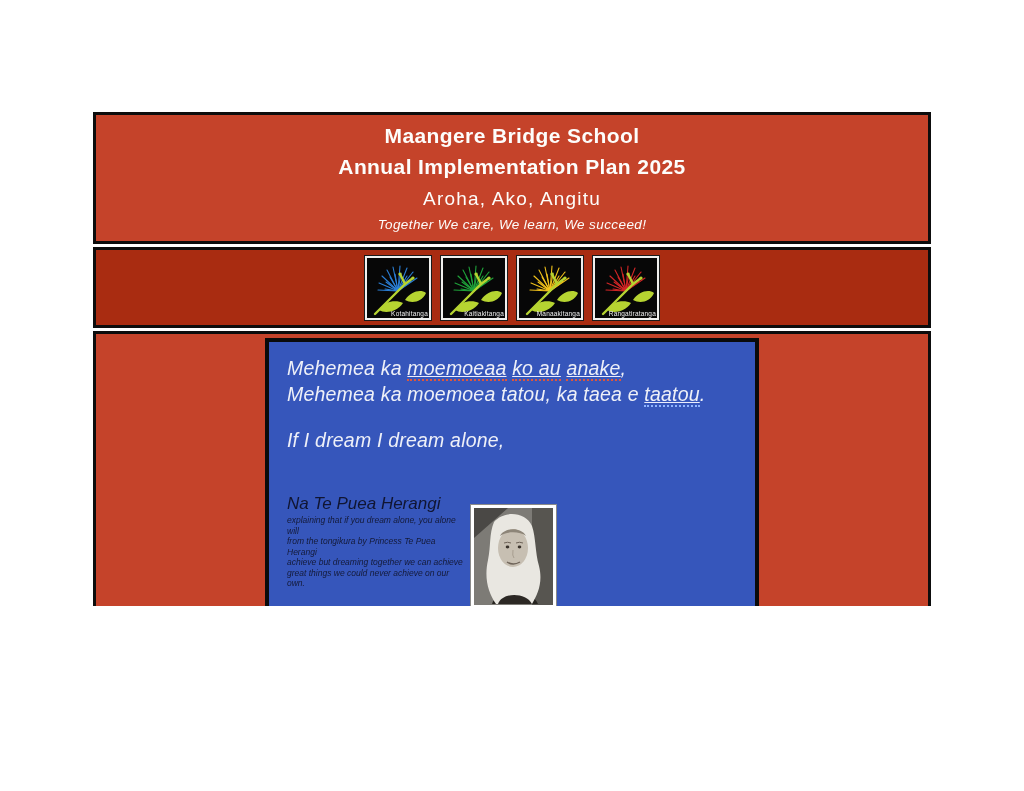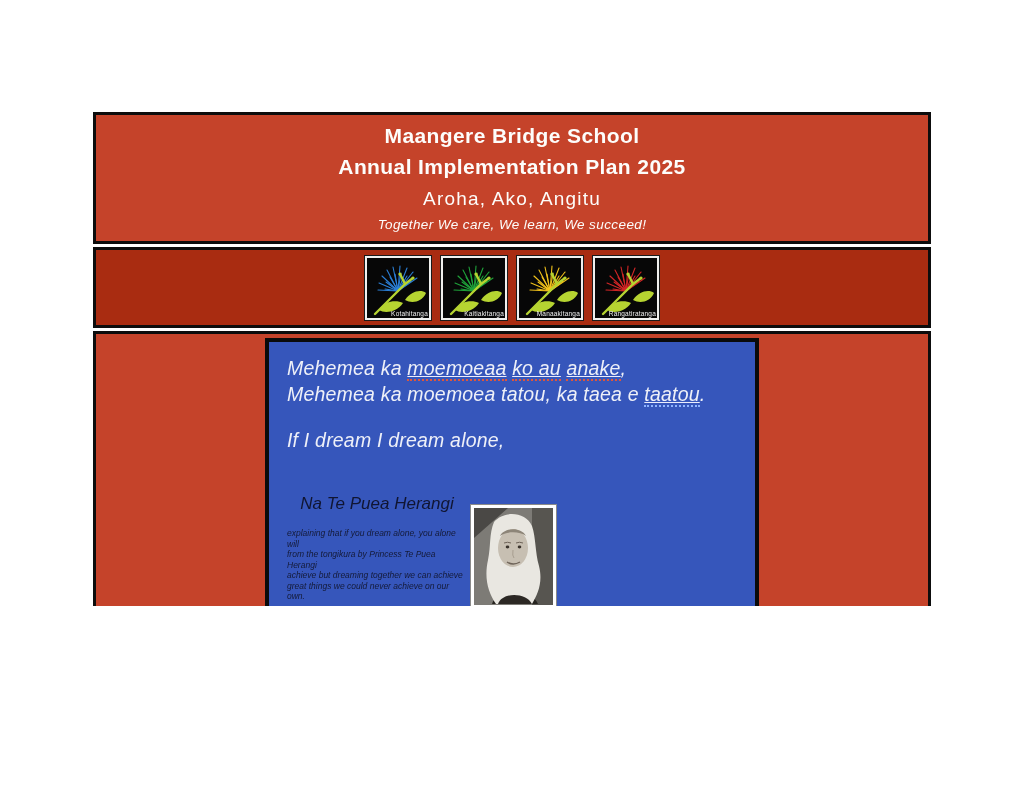--- a/index.html
+++ b/index.html
@@ -120,23 +120,22 @@
     position: absolute;
     left: 18px;
     top: 152px;
     width: 180px;
     color: #101532;
   }
   .attribution-name {
     font-size: 17px;
     font-style: italic;
     font-weight: 500;
-    margin-bottom: 14px;
+    margin-bottom: 1px;
     white-space: nowrap;
-    text-align: center;
   }
   .attribution-note div {
     font-size: 8.5px;
     font-style: italic;
     line-height: 10.5px;
     color: #141a38;
   }
 
   .photo-frame {
     position: absolute;

